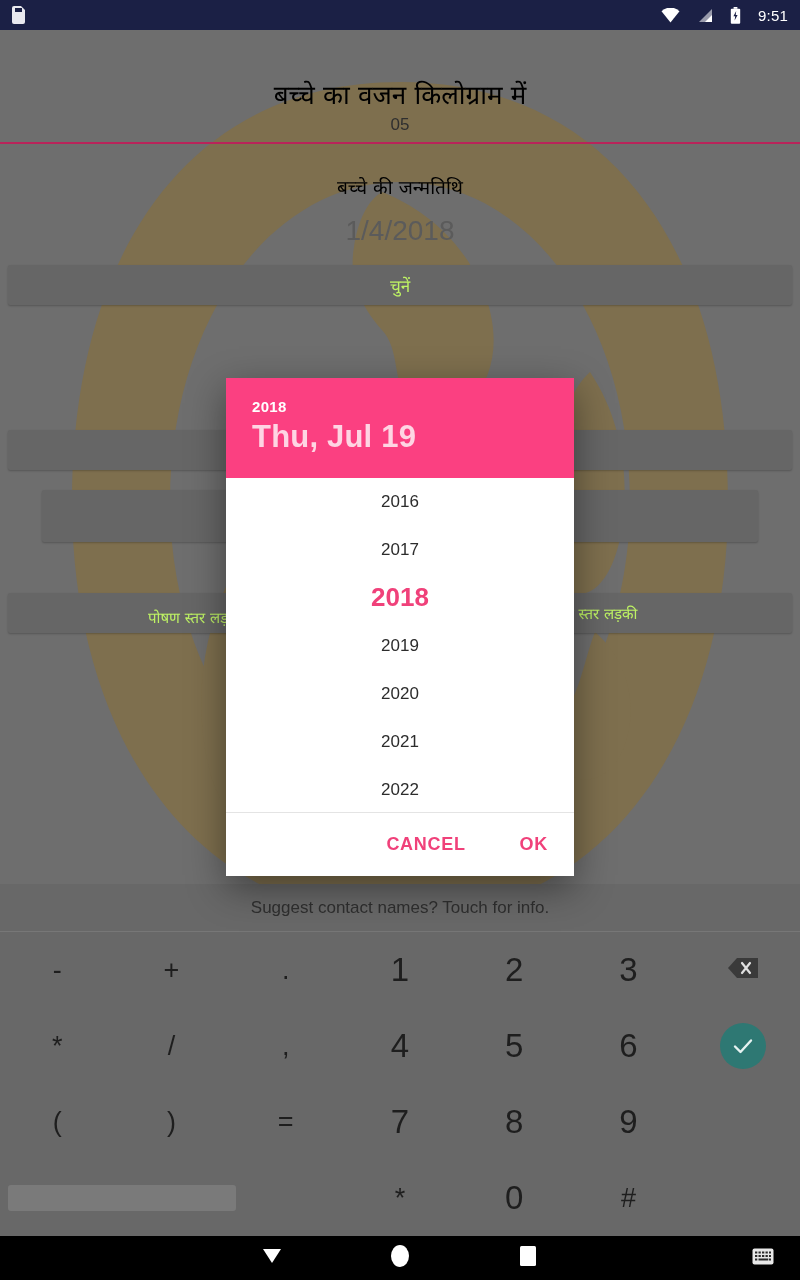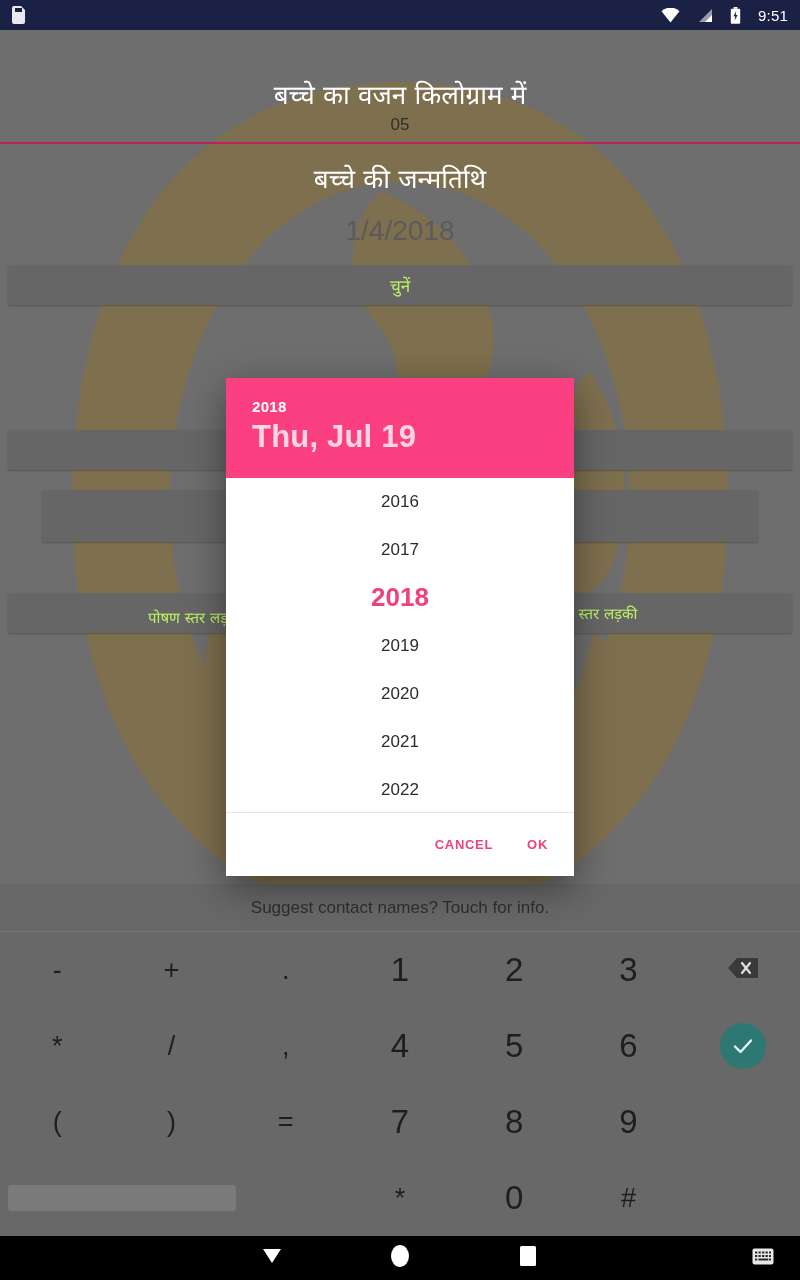--- a/index.html
+++ b/index.html
@@ -73,21 +73,21 @@
   #dimlayer {
     position: absolute; left: 0; top: 0;
     width: 800px; height: 1250px;
     background: rgba(110,110,110,0.60);
     z-index: 5;
   }
   .field-label {
     position: absolute;
     width: 800px;
     text-align: center;
-    color: #ffffff;
+    color: #000000;
     z-index: 6;
   }
   .field-value {
     position: absolute;
     width: 800px;
     text-align: center;
     color: #5b5b5b;
     z-index: 6;
   }
   .underline {
@@ -216,25 +216,26 @@
     height: 64px;
     border-top: 1px solid #e4e4e4;
     display: flex; align-items: center; justify-content: flex-end;
     padding-right: 26px;
     gap: 34px;
     background: #fff;
   }
   .dlg-btn {
     background: none; border: none;
     color: #f0417a;
-    font-size: 13px;
+    font-size: 18px;
     font-weight: bold;
     letter-spacing: .7px;
     font-family: "Liberation Sans", sans-serif;
     cursor: pointer;
+    margin-left: 20px;
   }
 </style>
 </head>
 <body>
 
 <div id="screen">
 
   <div id="statusbar">
     <div class="left">
       <span class="sd-icon"></span>
@@ -303,21 +304,21 @@
                  C 229 556, 214 526, 198 510 Z"></path>
       </g>
     </svg>
 
     <div id="dimlayer"></div>
 
     <div class="field-label hindi" style="top:46px; font-size:26px;">बच्चे का वजन किलोग्राम में</div>
     <div class="field-value" style="top:85px; font-size:17px; color:#2f2f2f;">05</div>
     <div class="underline" style="top:112px;"></div>
 
-    <div class="field-label hindi" style="top:130px; font-size:26px;">बच्चे की जन्मतिथि</div>
+    <div class="field-label hindi" style="top:144px; font-size:19px;">बच्चे की जन्मतिथि</div>
     <div class="field-value" style="top:185px; font-size:28px;">1/4/2018</div>
 
     <div class="gbtn hindi" style="left:8px; top:235px; width:784px; height:40px;">चुनें</div>
 
 
     <div class="gbtn" style="left:8px; top:400px; width:784px; height:40px;"></div>
     <div class="gbtn" style="left:42px; top:460px; width:716px; height:52px;"></div>
 
     <div class="gbtn" style="left:8px; top:563px; width:784px; height:40px;">
       <span class="hindi" style="position:absolute; left:140px; font-size:15px;margin-top:8px;">पोषण स्तर लड़</span>

